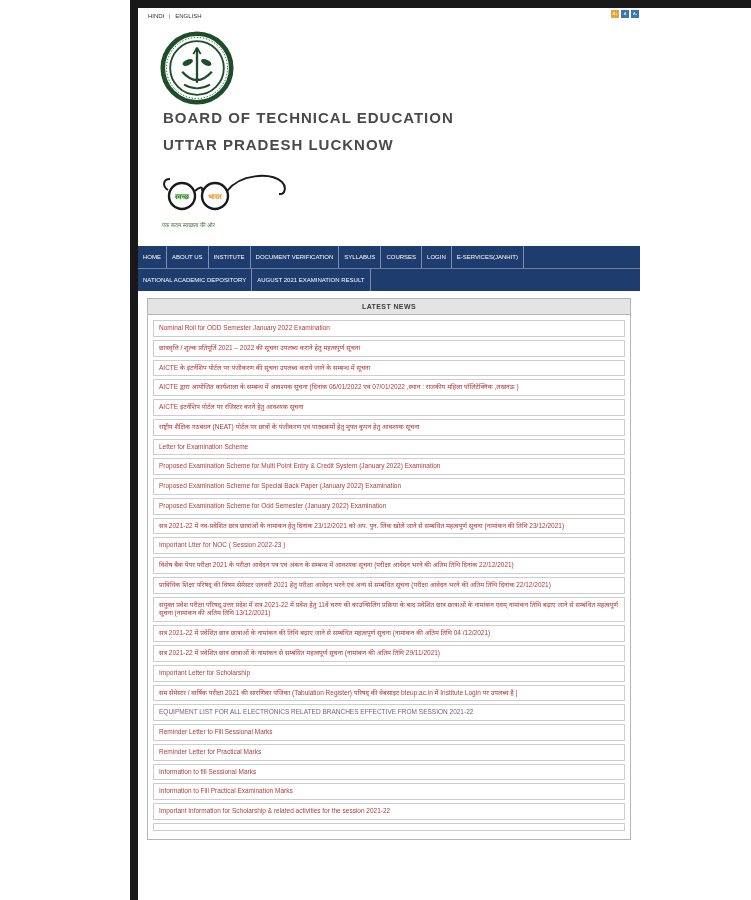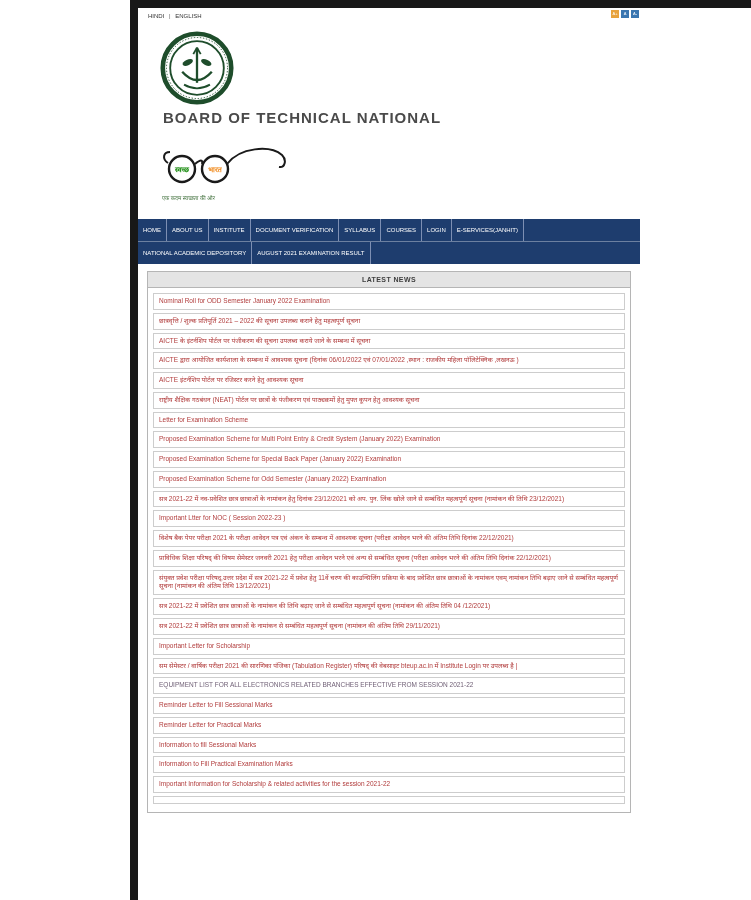--- a/index.html
+++ b/index.html
@@ -91,21 +91,22 @@
       <circle cx="40" cy="40" r="33" fill="none" stroke="#1e4d2b" stroke-width="1" stroke-dasharray="1.5,1.8"></circle>
       <path d="M40 18 L40 56" stroke="#1e4d2b" stroke-width="2.5"></path>
       <path d="M40 18 L36 25 M40 18 L44 25" stroke="#1e4d2b" stroke-width="2" fill="none"></path>
       <path d="M24 44 Q40 62 56 44" fill="none" stroke="#1e4d2b" stroke-width="2.5"></path>
       <ellipse cx="30" cy="34" rx="6" ry="3" fill="#1e4d2b" transform="rotate(-25 30 34)"></ellipse>
       <ellipse cx="50" cy="34" rx="6" ry="3" fill="#1e4d2b" transform="rotate(25 50 34)"></ellipse>
       <path d="M26 58 Q40 66 54 58" fill="none" stroke="#1e4d2b" stroke-width="2"></path>
     </svg>
   </div>
 
-  <div class="title1">BOARD OF TECHNICAL NATIONAL</div>
+  <div class="title1">BOARD OF TECHNICAL EDUCATION</div>
+  <div class="title2">UTTAR PRADESH LUCKNOW</div>
 
   <div class="swachh-wrap">
     <svg width="132" height="44" viewBox="0 0 132 44">
       <path d="M10 18 C4 14, 5 7, 12 7" fill="none" stroke="#1a1a1a" stroke-width="2"></path>
       <circle cx="24" cy="24" r="13" fill="none" stroke="#1a1a1a" stroke-width="2.4"></circle>
       <circle cx="57" cy="24" r="13" fill="none" stroke="#1a1a1a" stroke-width="2.4"></circle>
       <path d="M37 19 Q45.5 12 44 19" fill="none" stroke="#1a1a1a" stroke-width="2"></path>
       <path d="M69 19 C 82 2, 112 0, 124 10 C 129 15, 127 23, 121 22" fill="none" stroke="#1a1a1a" stroke-width="2"></path>
       <text x="24" y="27" text-anchor="middle" font-size="7" fill="#138808" font-weight="bold">स्वच्छ</text>
       <text x="57" y="27" text-anchor="middle" font-size="7" fill="#f08a1d" font-weight="bold">भारत</text>

